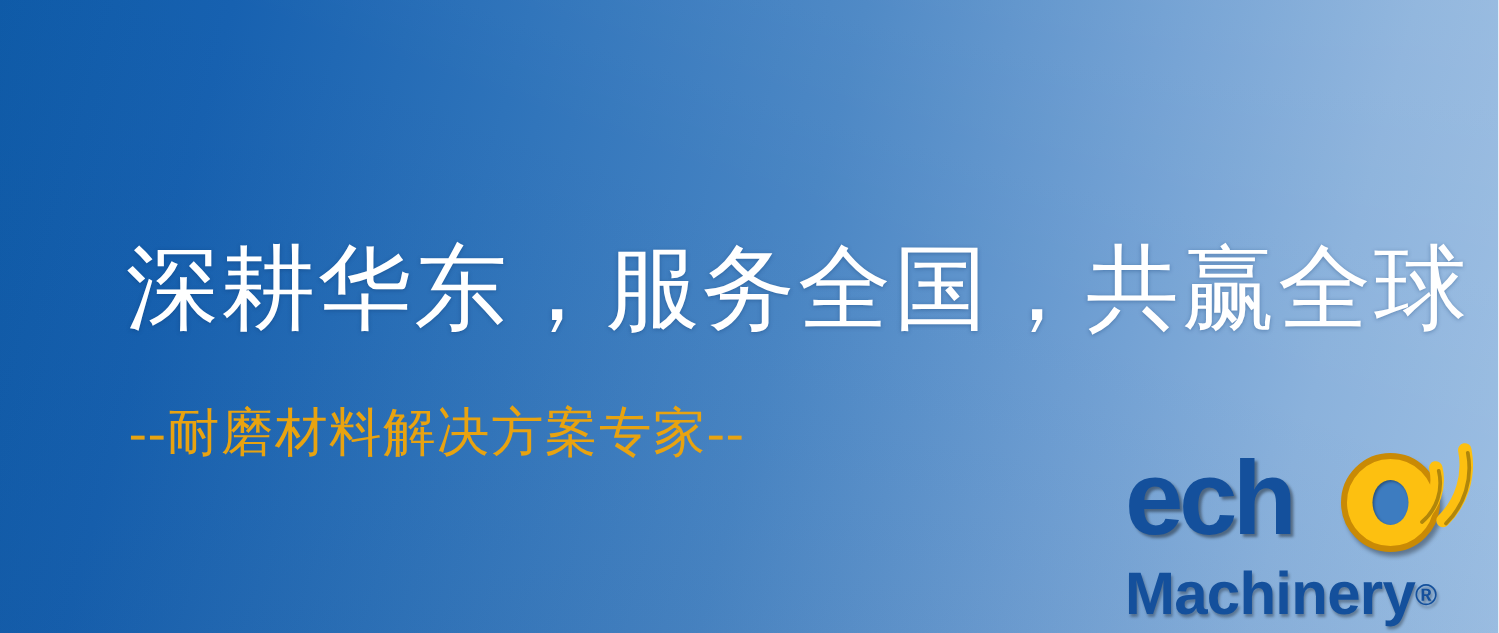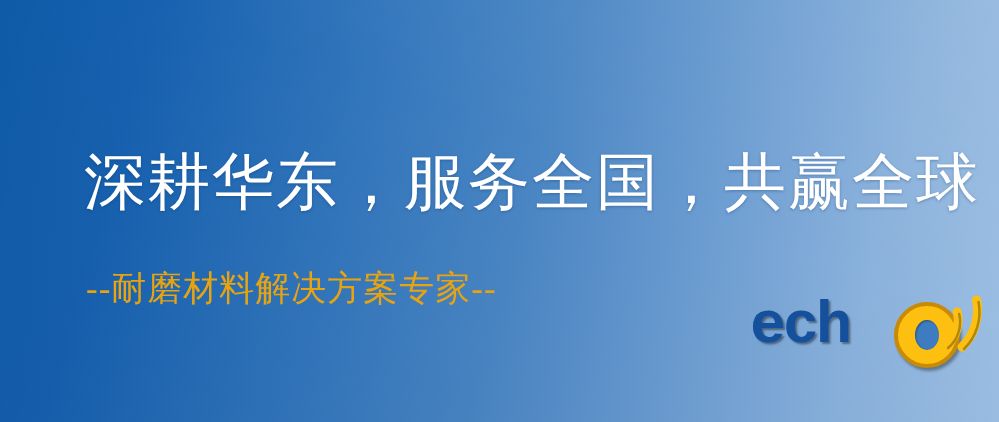--- a/index.html
+++ b/index.html
@@ -28,21 +28,21 @@
   #banner-shade {
     position: absolute;
     inset: 0;
     background: linear-gradient(200deg, rgba(255,255,255,0.07) 0%, rgba(0,0,0,0.0) 40%, rgba(10,60,120,0.10) 100%);
     pointer-events: none;
   }
 
   #headline {
     position: absolute;
     left: 84px;
-    top: 146px;
+    top: 157px;
     font-family: "Liberation Serif", "DejaVu Serif", serif;
     font-size: 62px;
     line-height: 1.18;
     color: #ffffff;
     letter-spacing: 2px;
     white-space: nowrap;
     text-shadow: 0 1px 3px rgba(8,50,100,0.35);
   }
 
   #subhead {
@@ -69,23 +69,23 @@
     position: absolute;
     left: 0;
     top: 0;
     width: 251px;
     height: 84px;
   }
   .logo-echo-text {
     position: absolute;
     left: 2px;
     top: -4px;
-    font-family: Liberation Mono, monospace;
+    font-family: Liberation Sans, sans-serif;
     font-weight: bold;
-    font-size: 60px;
+    font-size: 70px;
     letter-spacing: -3px;
     color: #14509c;
     text-shadow: 2px 2px 2px rgba(0,0,0,0.40);
   }
   .logo-o {
     position: absolute;
     left: 146px;
     top: 6px;
     width: 66px;
     height: 66px;
@@ -155,16 +155,19 @@
           <path d="M12 56 A 34 34 0 0 0 30 25" transform="rotate(-12 12 56)"></path>
           <path d="M28 57 A 52 52 0 0 0 52 14" transform="rotate(-12 28 57)"></path>
         </g>
         <g fill="none" stroke="rgba(0,0,0,0.30)" stroke-width="2.5" stroke-linecap="round">
           <path d="M14 58 A 34 34 0 0 0 32 27" transform="rotate(-12 14 58)"></path>
           <path d="M30 59 A 52 52 0 0 0 54 16" transform="rotate(-12 30 59)"></path>
         </g>
       </svg>
     </div>
 
+    <div id="logo-machinery">
+      <span>Machinery</span><span class="reg">®</span>
+    </div>
 
   </div>
 
 </div>
 
 </body></html>

